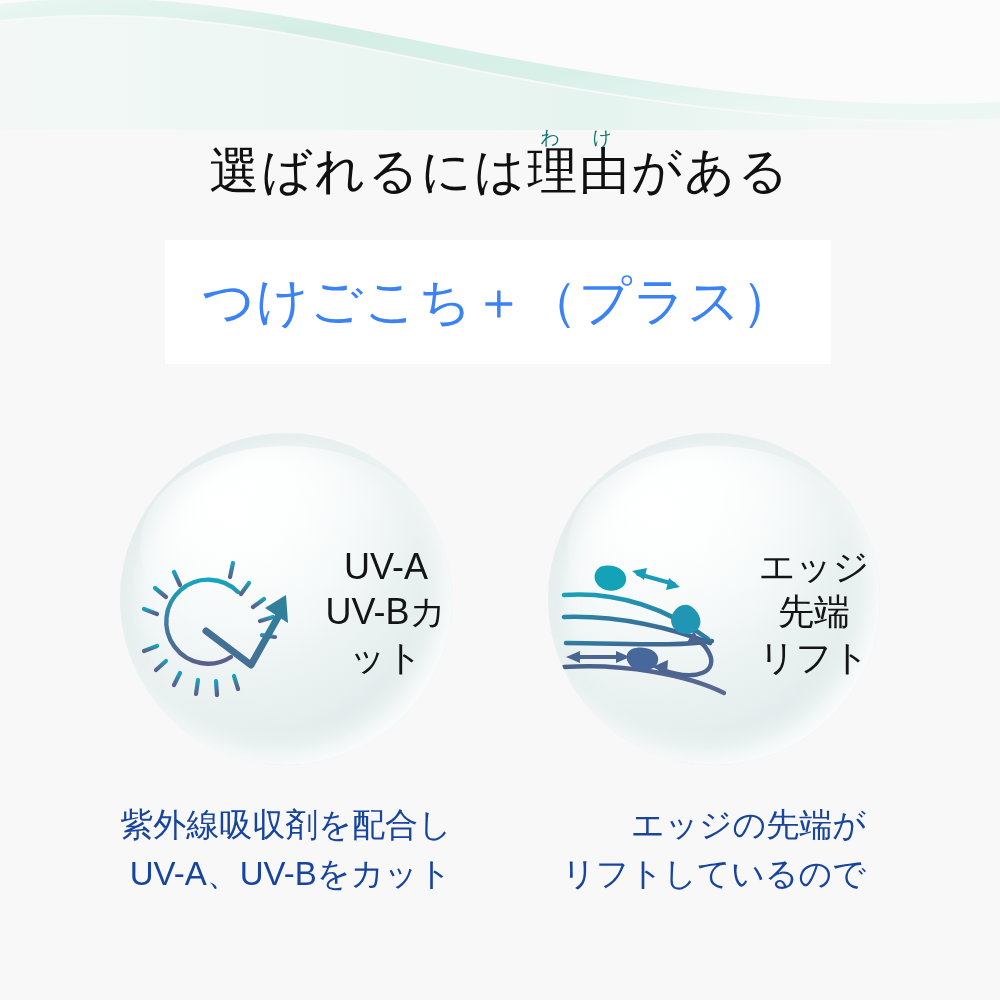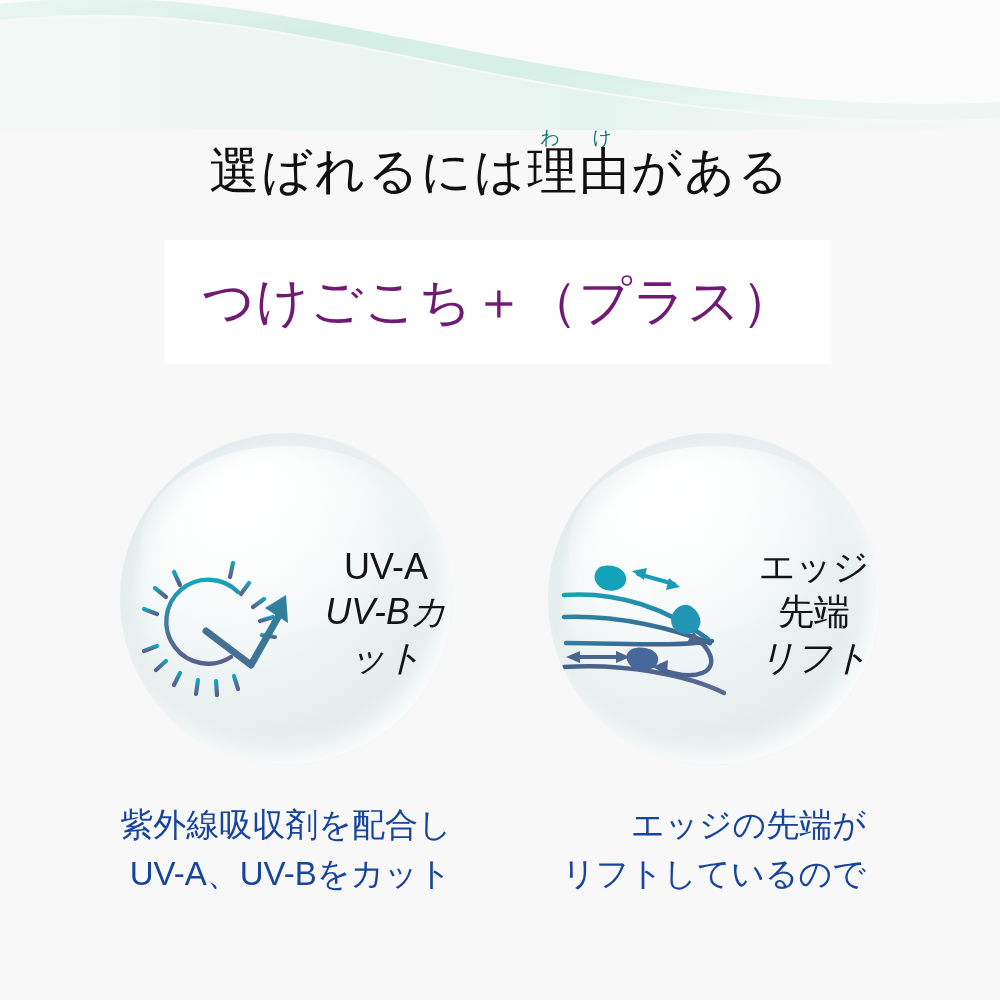--- a/index.html
+++ b/index.html
@@ -71,21 +71,21 @@
     height: 124px;
     background: #ffffff;
     display: flex;
     align-items: center;
     justify-content: center;
   }
   .subtitle-text {
     font-family: "Liberation Serif", "DejaVu Serif", serif;
     font-size: 52px;
     letter-spacing: 1px;
-    color: #701a75;
+    color: #3b82f6;
     white-space: nowrap;
   }
 
   
   .features {
     position: absolute;
     top: 433px;
     left: 0;
     width: 1000px;
     display: flex;
@@ -139,21 +139,21 @@
   .orb-label {
     position: relative;
     z-index: 2;
     margin-top: 26px;
     text-align: center;
     font-size: 36px;
     line-height: 1.26;
     color: #141414;
     letter-spacing: 0px;
   }
-  .orb-label .l2 { display: block; font-style: italic; }
+  .orb-label .l2 { display: block; }
 
   
   .caption {
     margin-top: 36px;
     text-align: right;
     color: #17449c;
     font-size: 33px;
     line-height: 1.48;
     letter-spacing: 0px;
   }

